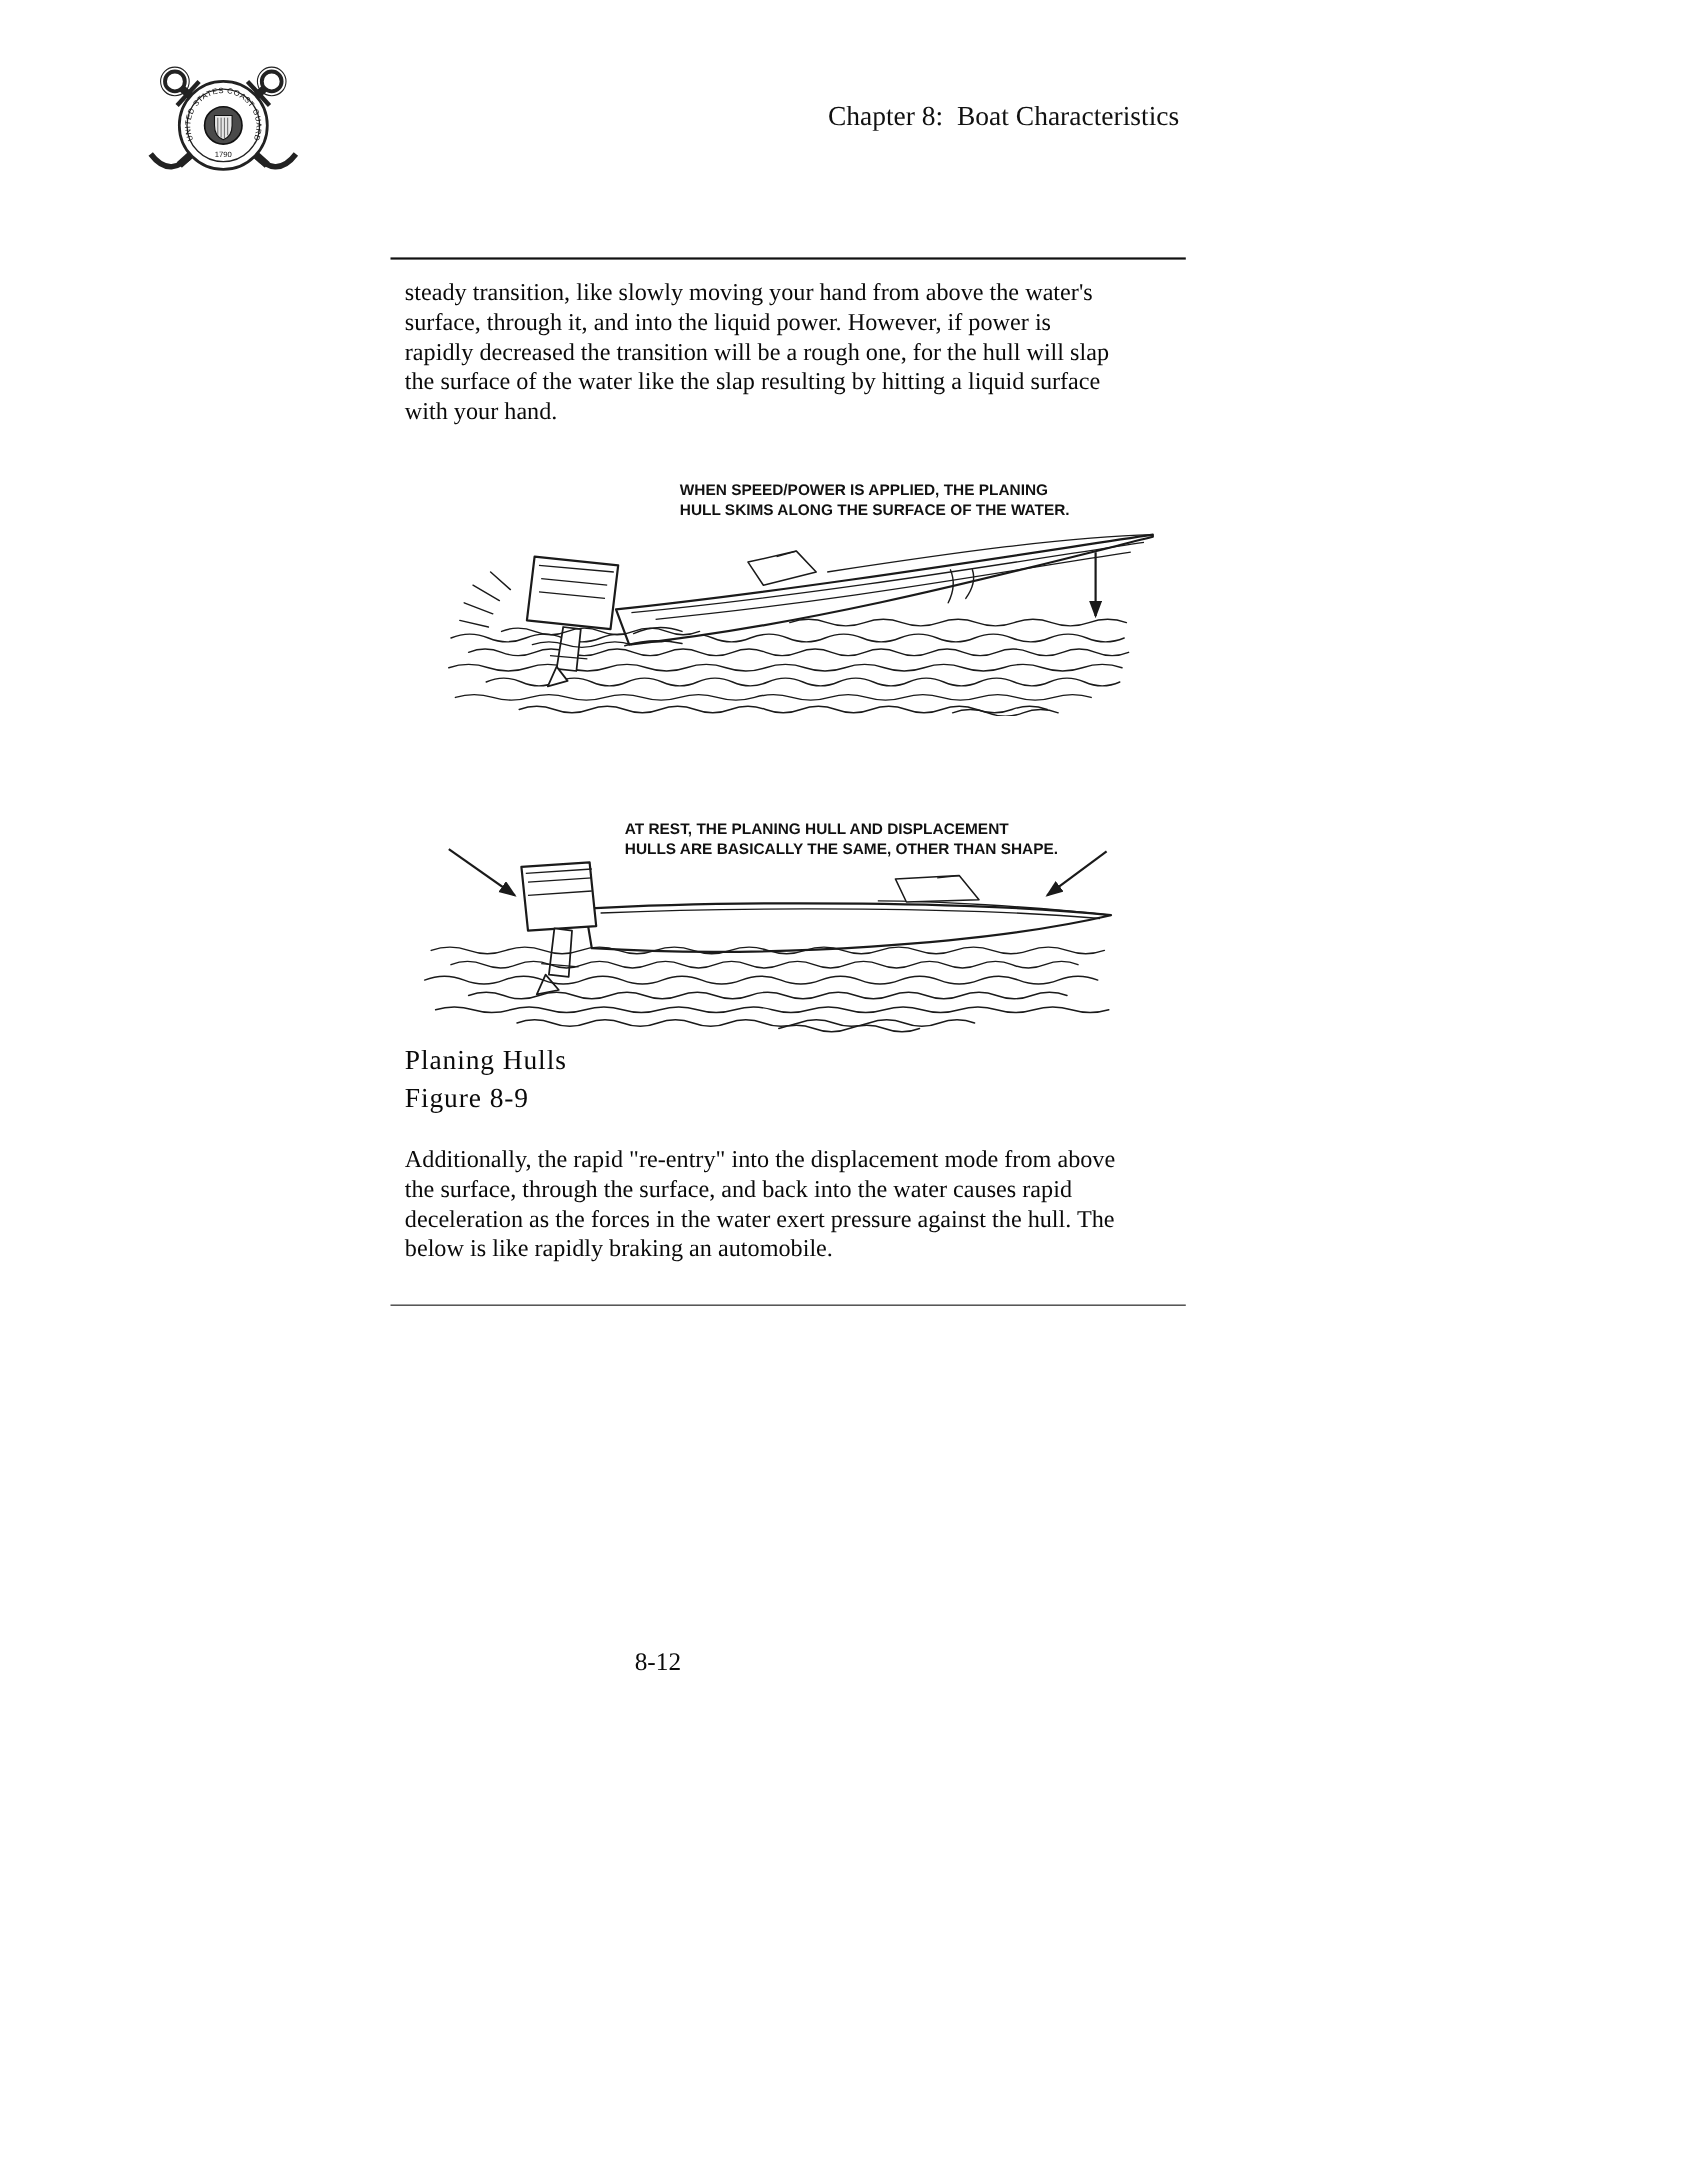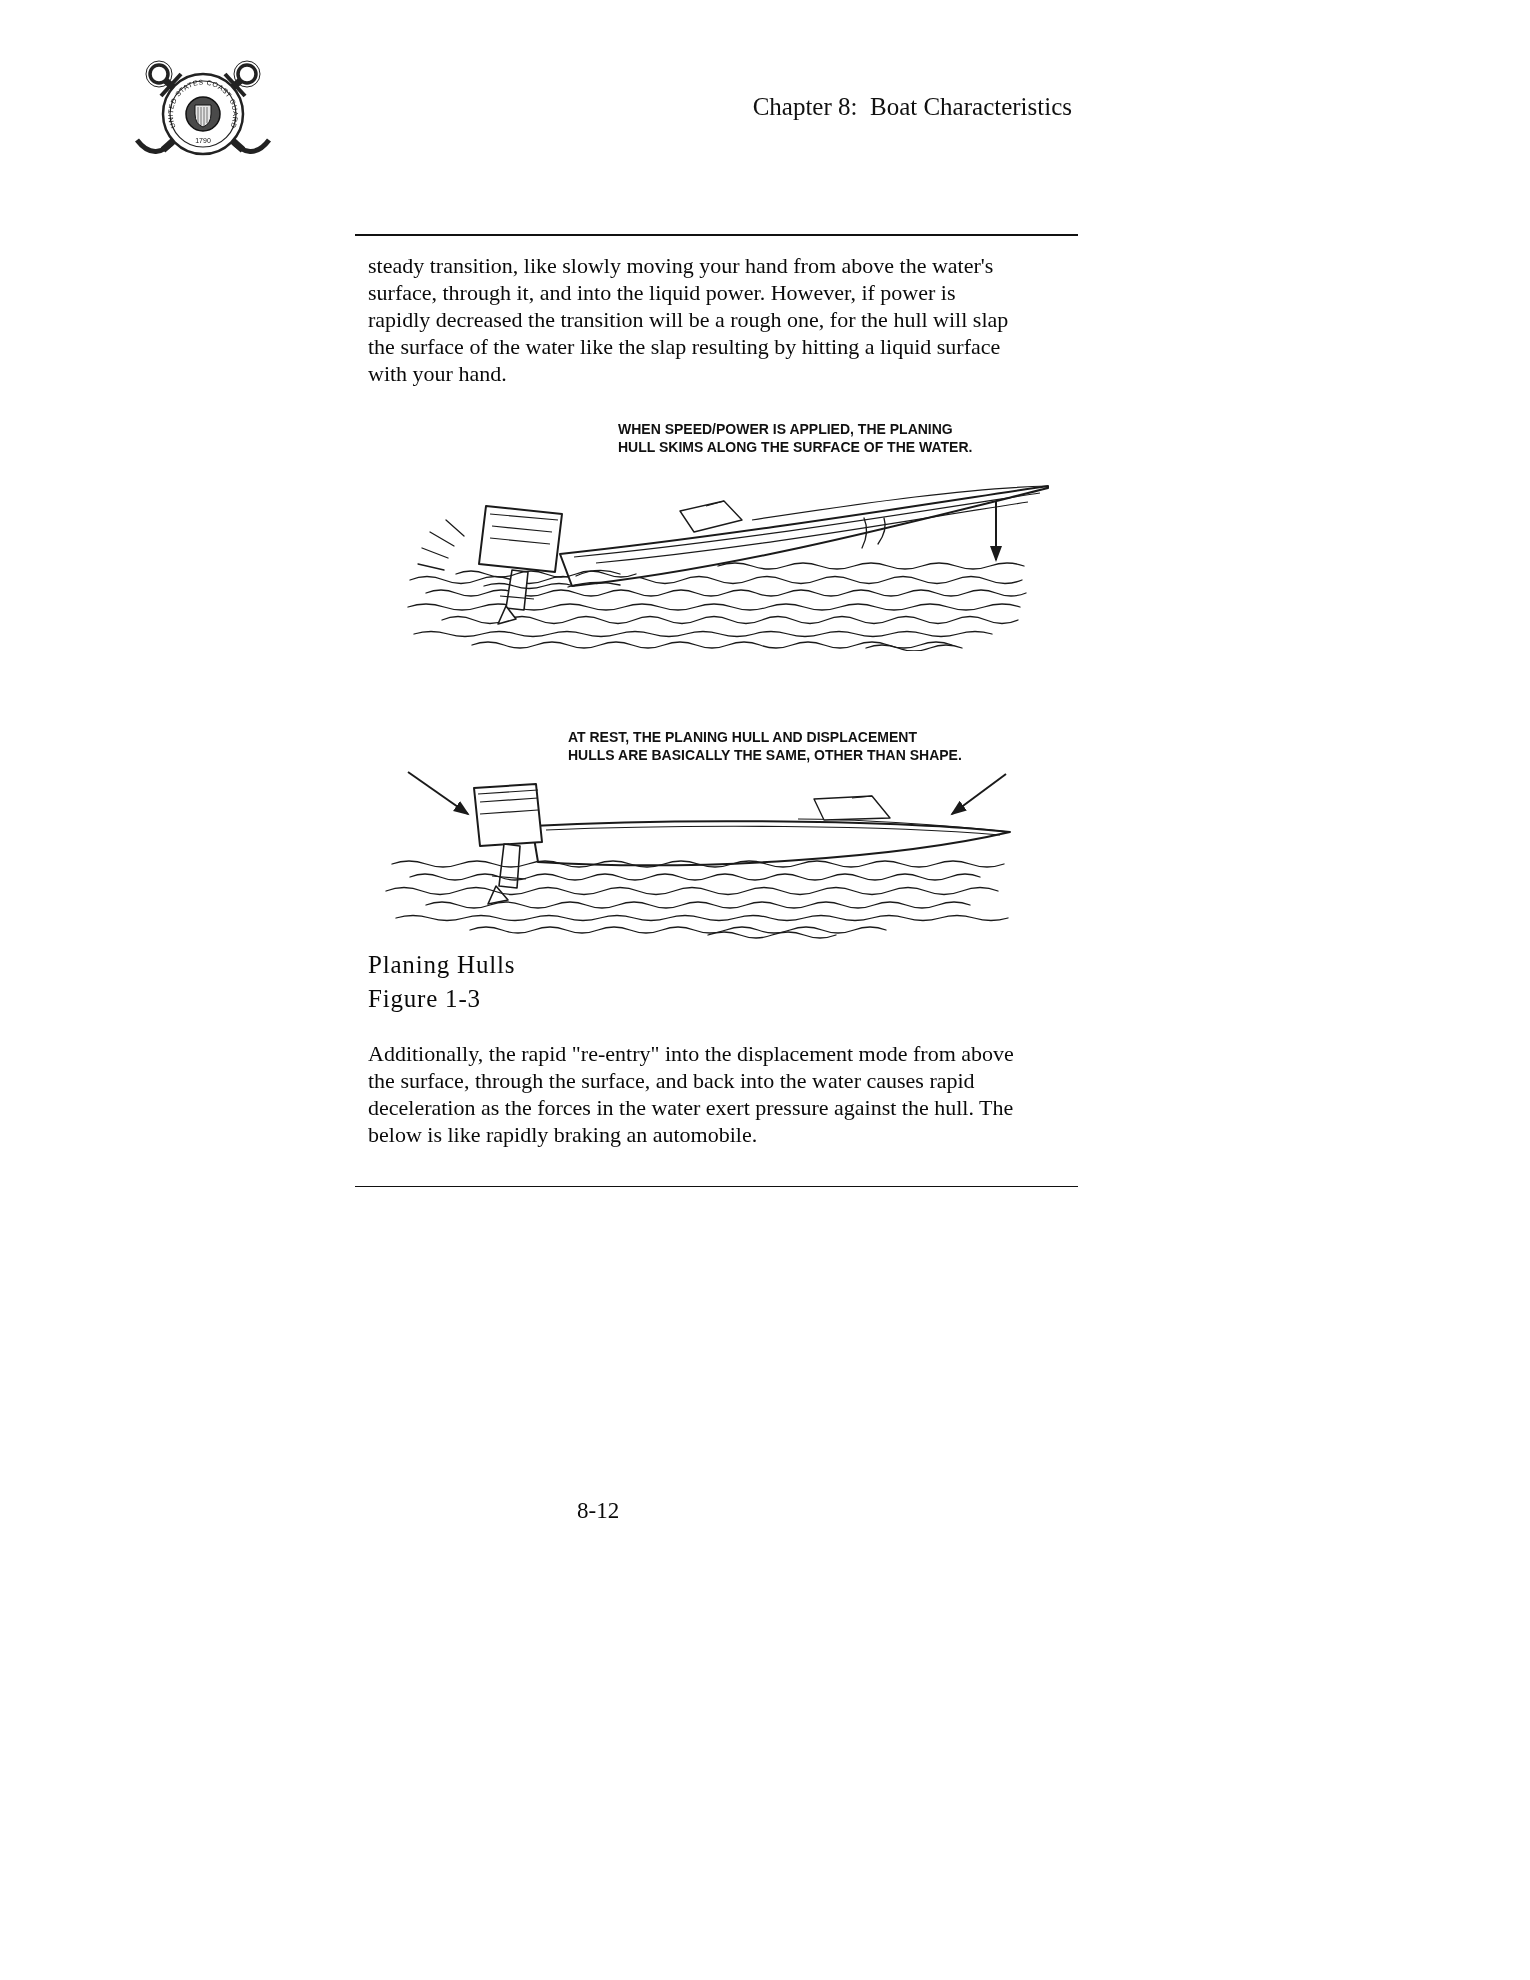--- a/index.html
+++ b/index.html
@@ -13,21 +13,21 @@
     text-align:right; font-size:25px; white-space:pre; color:#111;
   }
   .rule { position:absolute; left:355px; width:723px; background:#111; }
   .rule-top { top:234px; height:2px; }
   .rule-bottom { top:1186px; height:1px; }
   .para { position:absolute; left:368px; font-size:22px; line-height:27px; }
   .para1 { top:252px; width:720px; }
   .para2 { top:1040px; width:720px; }
   .caption {
     position:absolute; font-family:"Liberation Sans", sans-serif;
-    font-weight:bold; font-size:14px; line-height:17.5px; color:#111;
+    font-weight:bold; font-size:14px; line-height:17.5px; color:#111;margin-top:16px;
   }
   .cap1 { left:618px; top:421px; }
   .cap2 { left:568px; top:729px; }
   .fig-label { position:absolute; left:368px; width:700px; text-align:left; font-size:25px; letter-spacing:0.8px; }
   .fig-title { top:951px; }
   .fig-number { top:985px; }
   .boat1 { position:absolute; left:400px; top:456px; }
   .boat2 { position:absolute; left:378px; top:764px; }
   .page-number { position:absolute; left:565px; top:1498px; font-size:23px;margin-left:12px; }
 </style>
@@ -171,21 +171,21 @@
       <path d="M92 166 q16 -6 32 0 t32 0 t32 0 t32 0 t32 0 t32 0 t32 0 t32 0 t32 0 t32 0 t32 0 t32 0 t32 0"></path>
       <path d="M330 171 q16 -6 32 0 t32 0 t32 0 t32 0"></path>
     </g>
     <g stroke="#1a1a1a">
       <line x1="30" y1="8" x2="90" y2="50" stroke-width="2" marker-end="url(#ah2)"></line>
       <line x1="628" y1="10" x2="574" y2="50" stroke-width="2" marker-end="url(#ah2)"></line>
     </g>
   </svg>
 
   <div class="fig-label fig-title">Planing Hulls</div>
-  <div class="fig-label fig-number">Figure 1-3</div>
+  <div class="fig-label fig-number">Figure 8-9</div>
 
   <div class="para para2">
     <div>Additionally, the rapid "re-entry" into the displacement mode from above</div>
     <div>the surface, through the surface, and back into the water causes rapid</div>
     <div>deceleration as the forces in the water exert pressure against the hull. The</div>
     <div>below is like rapidly braking an automobile.</div>
   </div>
 
   <div class="rule rule-bottom"></div>
 

